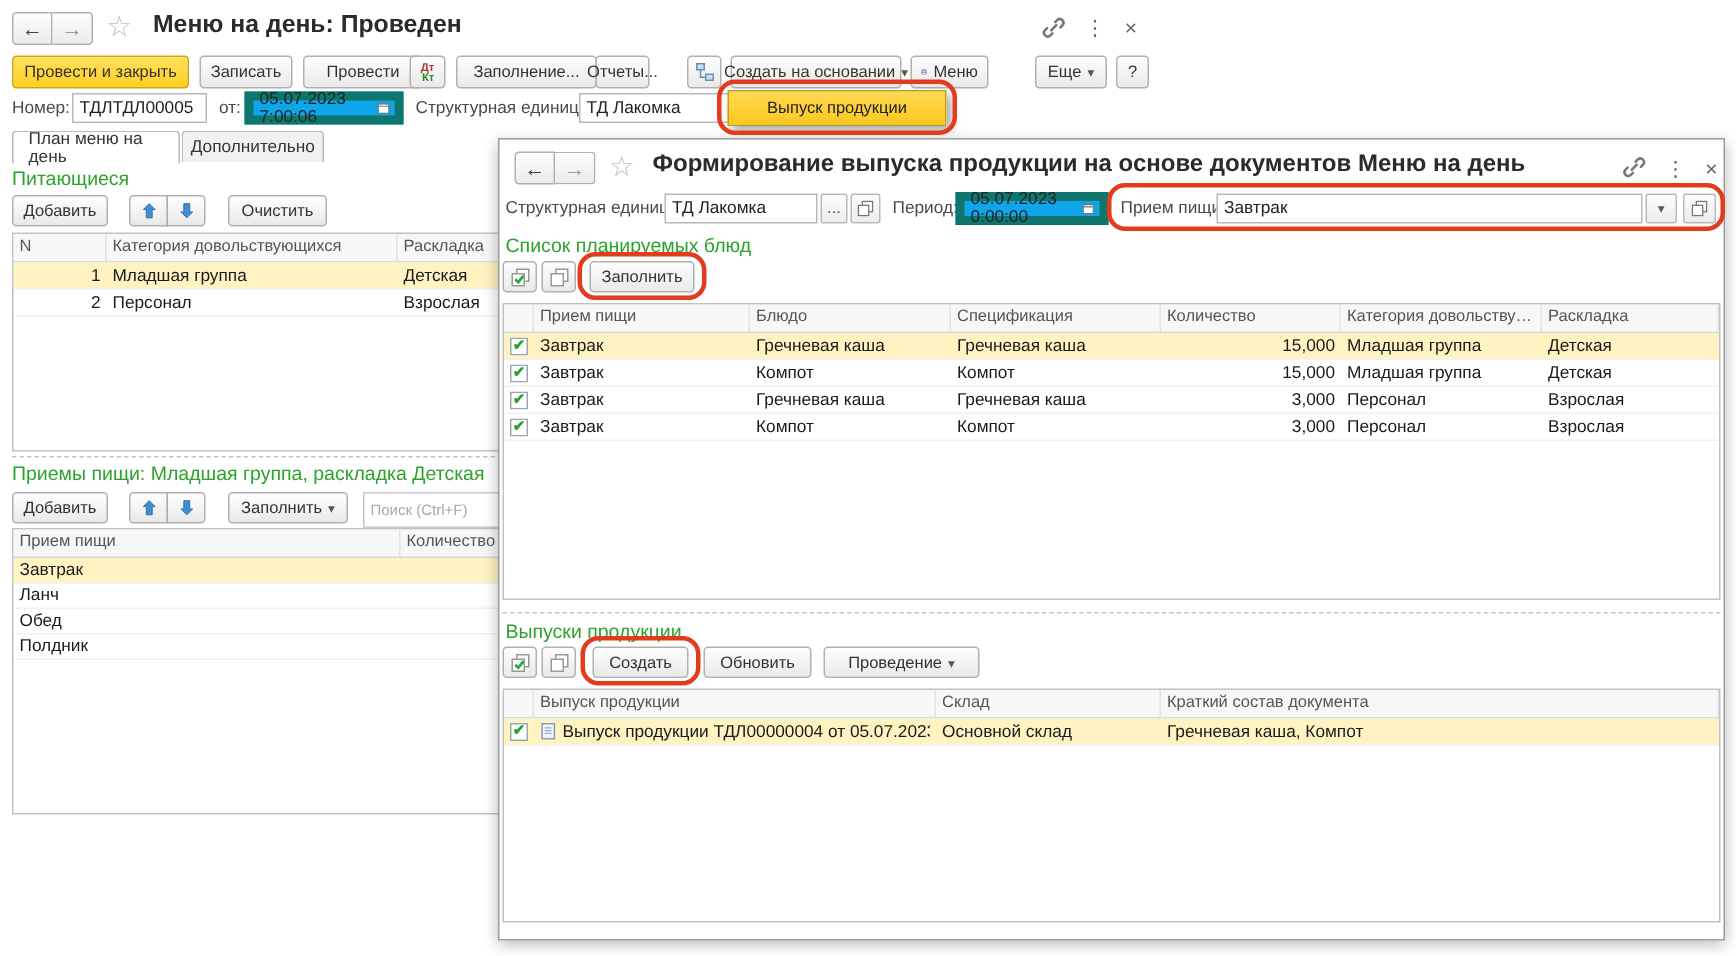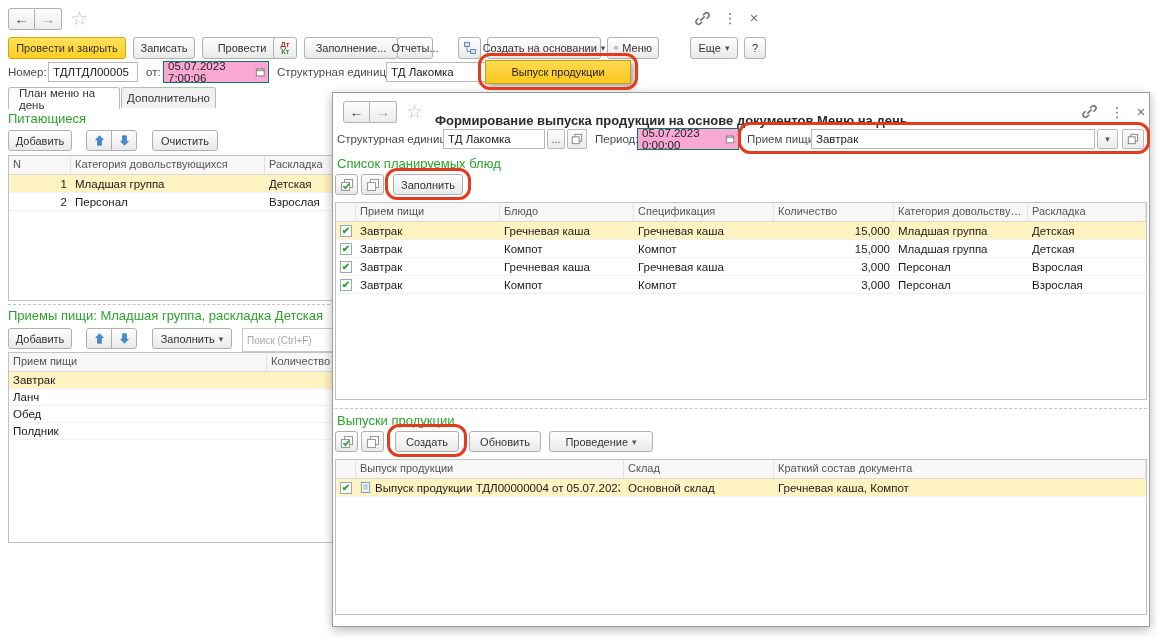--- a/index.html
+++ b/index.html
@@ -17,21 +17,21 @@
   .navbtn{width:27px;height:22px;background:linear-gradient(#fdfdfd,#ececec);border:1px solid #b0b0b0;
        display:flex;align-items:center;justify-content:center;font-size:14px;color:#444}
   .navbtn.first{border-radius:3px 0 0 3px}
   .navbtn.last{border-radius:0 3px 3px 0;border-left:none;color:#9a9a9a}
   .star{position:absolute;font-size:19px;color:#bdbdbd;line-height:20px}
   .wctl{position:absolute;font-size:14px;color:#666;width:16px;text-align:center;line-height:16px}
   .title{position:absolute;font-weight:bold;color:#2b2b2b;white-space:nowrap}
   .label{position:absolute;font-size:11.5px;color:#4a4a4a;line-height:20px;white-space:nowrap}
   .input{position:absolute;height:20px;border:1px solid #b9b9b9;background:#fff;font-size:11.5px;color:#222;
        padding:0 4px;display:flex;align-items:center;white-space:nowrap;overflow:hidden}
-  .ygroup{position:absolute;height:22px;border:1px solid #0f766e;background:#f9a8d4;display:flex;align-items:center;
+  .ygroup{position:absolute;height:22px;border:6px solid #0f766e;background:#0ea5e9;display:flex;align-items:center;
        justify-content:space-between;font-size:11.5px;color:#222;padding:0 3px 0 4px}
   .smallbtn{position:absolute;height:20px;border:1px solid #b9b9b9;background:linear-gradient(#fdfdfd,#ececec);
        display:flex;align-items:center;justify-content:center;border-radius:2px;font-size:11px;color:#555}
   .tab{position:absolute;height:21px;border:1px solid #b9b9b9;border-bottom:none;border-radius:3px 3px 0 0;
        font-size:11.5px;color:#333;display:flex;align-items:center;justify-content:center;background:#f1f1f1;padding:0 10px}
   .tab.active{background:#fff;height:22px;z-index:2}
   .h-green{position:absolute;font-size:13px;color:#2ca32c;white-space:nowrap}
   .tbl{position:absolute;border:1px solid #c2c2c2;background:#fff;overflow:hidden}
   .thead{display:flex;height:19px;background:#f7f7f7;border-bottom:1px solid #d8d8d8;font-size:11px;color:#555}
   .thead>div{padding:2px 4px;border-right:1px solid #e2e2e2;white-space:nowrap;overflow:hidden;text-overflow:ellipsis;flex:none}
@@ -62,20 +62,21 @@
 
   <div class="navgrp" style="left:8px;top:8px">
     <div class="navbtn first">
         <span>←</span>
       </div>
     <div class="navbtn last">
         <span>→</span>
       </div>
   </div>
   <div class="star" style="left:71px;top:9px">☆</div>
+  <div class="title" style="left:102px;top:7px;font-size:16.5px">Меню на день: Проведен</div>
 
   <svg class="abs" style="left:694px;top:10px" width="17" height="17" viewBox="0 0 15 15">
     <g stroke="#777" stroke-width="1.5" fill="none" stroke-linecap="round">
       <path d="M6 9l3-3"></path>
         <path d="M8.3 4.2l1.3-1.3a2.2 2.2 0 013.1 3.1L11.4 7.3"></path>
         <path d="M6.7 10.8L5.4 12.1a2.2 2.2 0 01-3.1-3.1l1.3-1.3"></path>
     </g>
   </svg>
   <div class="wctl" style="left:722px;top:10px">⋮</div>
   <div class="wctl" style="left:746px;top:10px">×</div>
@@ -244,21 +245,21 @@
 
   <div class="navgrp" style="left:10px;top:8px">
     <div class="navbtn first">
         <span>←</span>
       </div>
     <div class="navbtn last">
         <span>→</span>
       </div>
   </div>
   <div class="star" style="left:73px;top:9px">☆</div>
-  <div class="title" style="left:102px;top:20px;font-size:13px">Формирование выпуска продукции на основе документов Меню на день</div>
+  <div class="title" style="left:102px;top:8px;font-size:16px">Формирование выпуска продукции на основе документов Меню на день</div>
 
   <svg class="abs" style="left:748px;top:10px" width="17" height="17" viewBox="0 0 15 15">
     <g stroke="#777" stroke-width="1.5" fill="none" stroke-linecap="round">
       <path d="M6 9l3-3"></path>
         <path d="M8.3 4.2l1.3-1.3a2.2 2.2 0 013.1 3.1L11.4 7.3"></path>
         <path d="M6.7 10.8L5.4 12.1a2.2 2.2 0 01-3.1-3.1l1.3-1.3"></path>
     </g>
   </svg>
   <div class="wctl" style="left:776px;top:11px">⋮</div>
   <div class="wctl" style="left:800px;top:11px">×</div>

